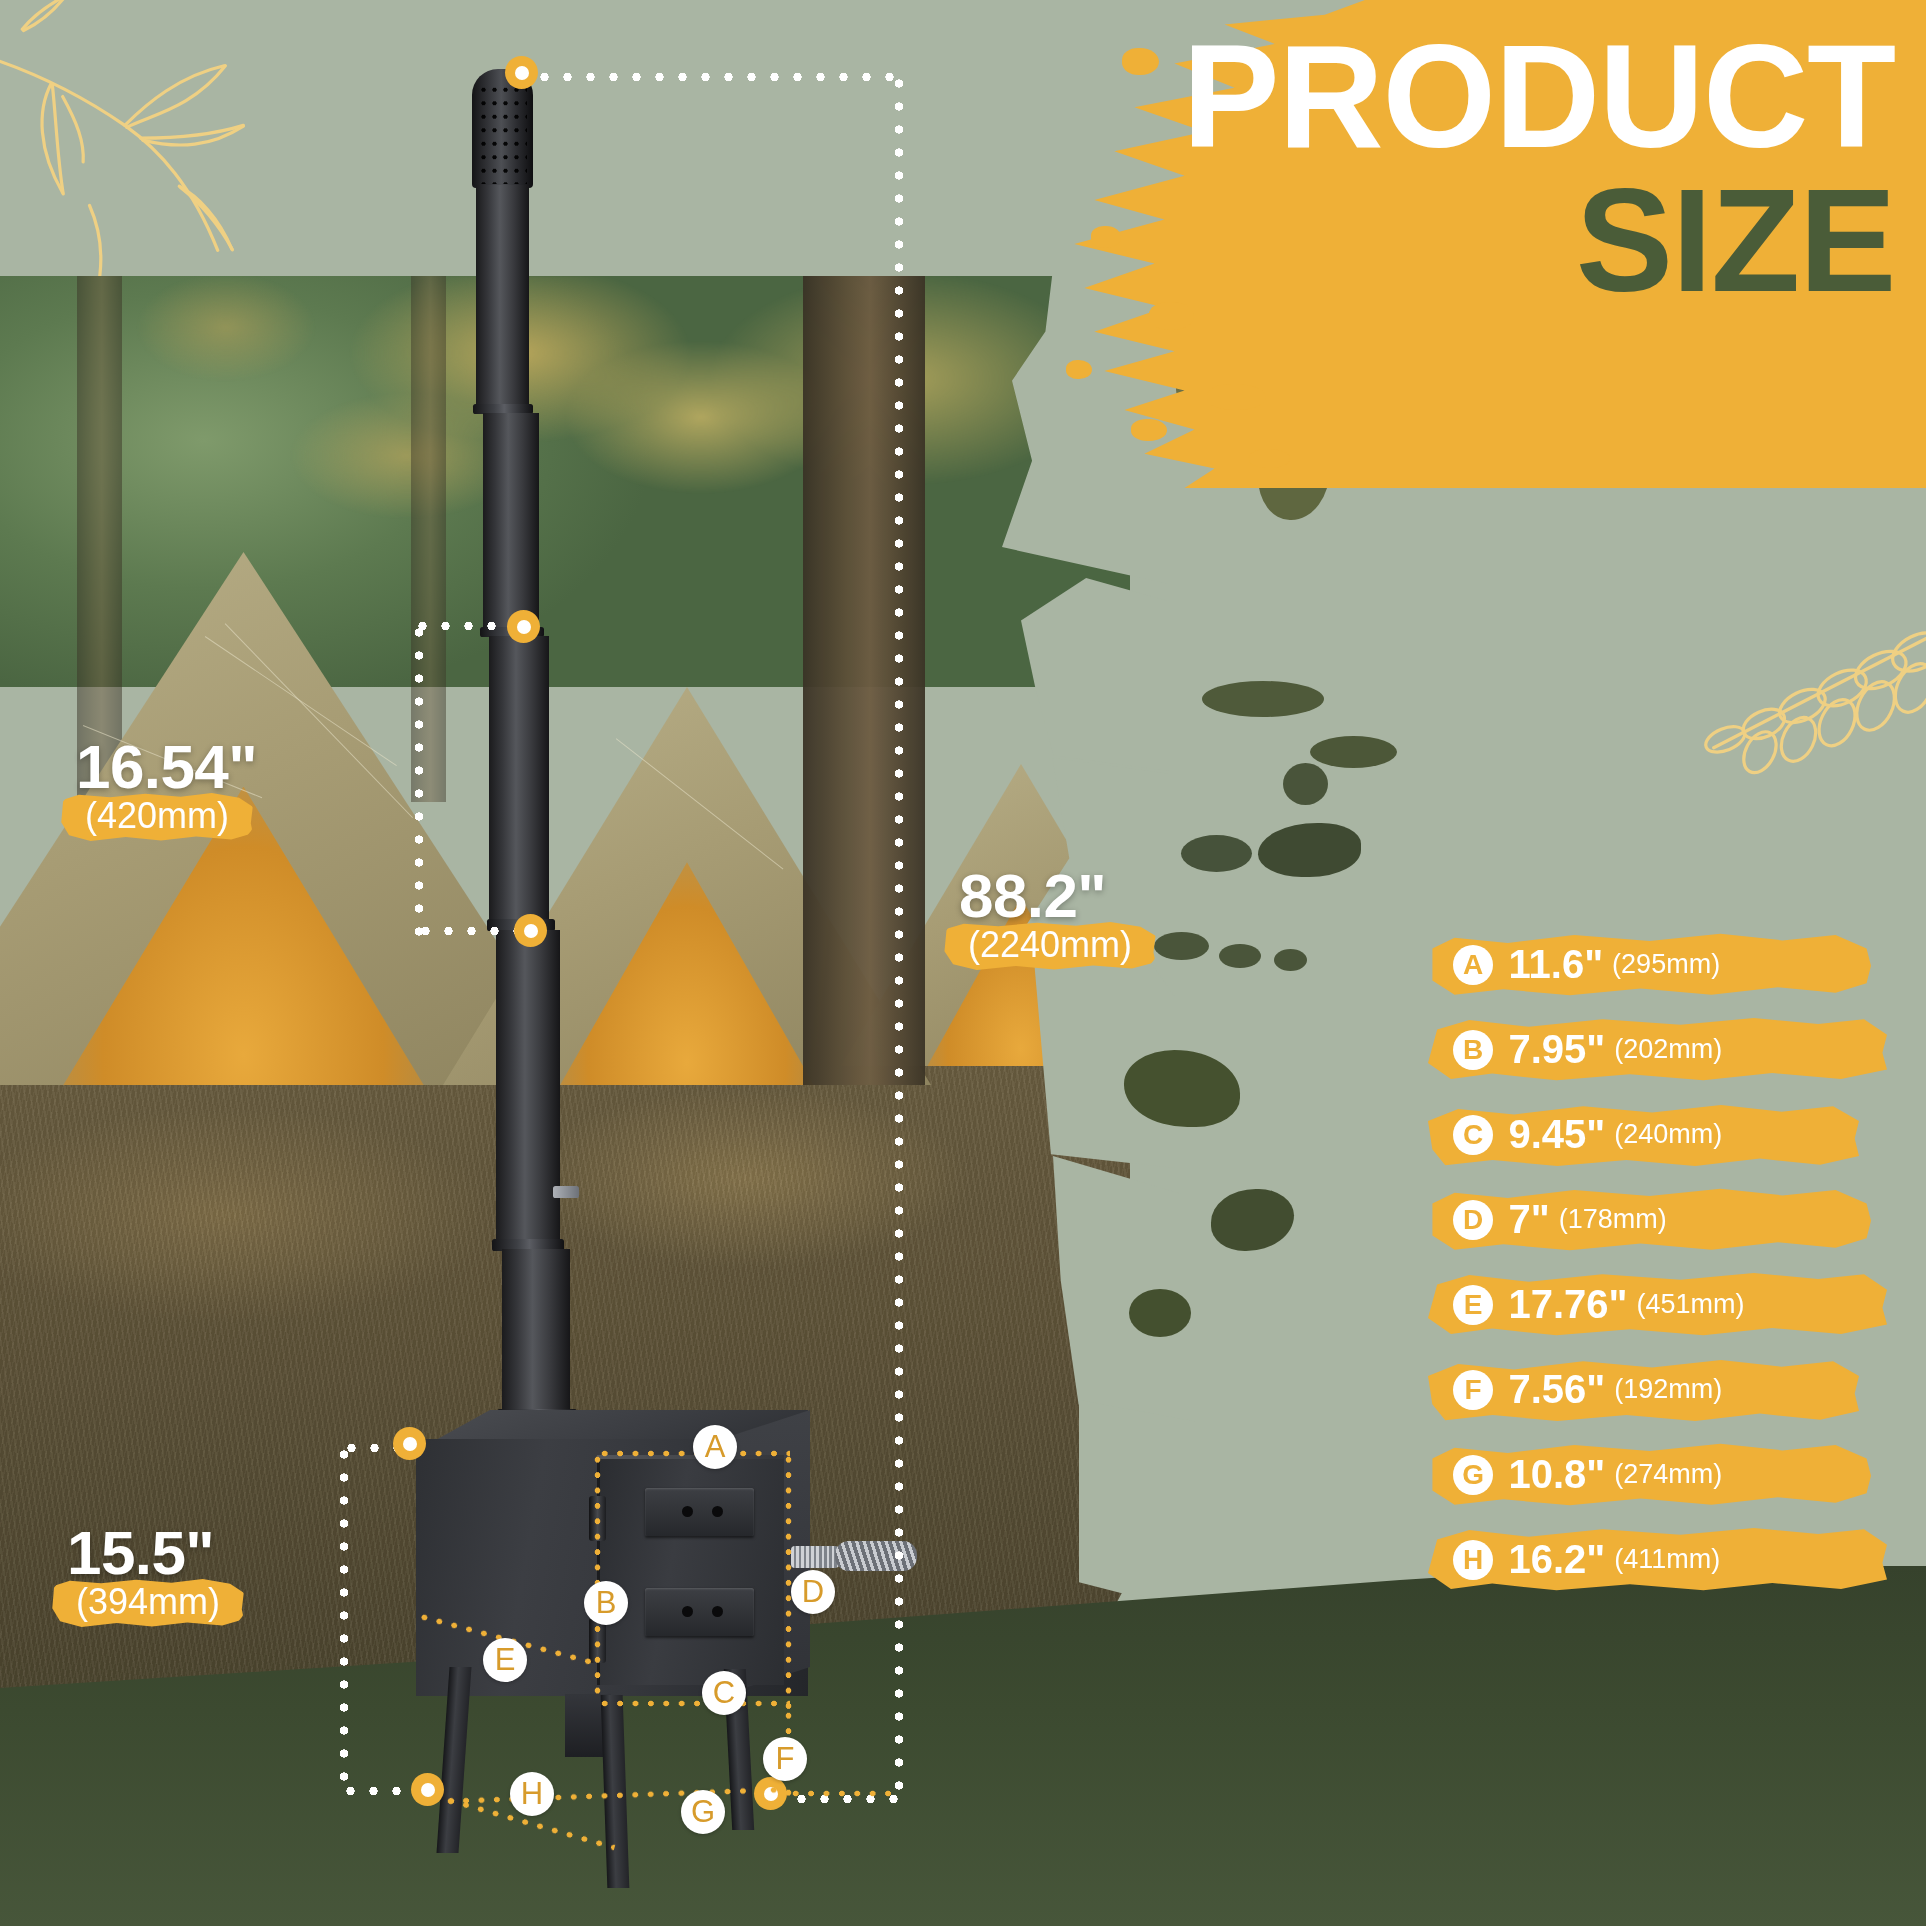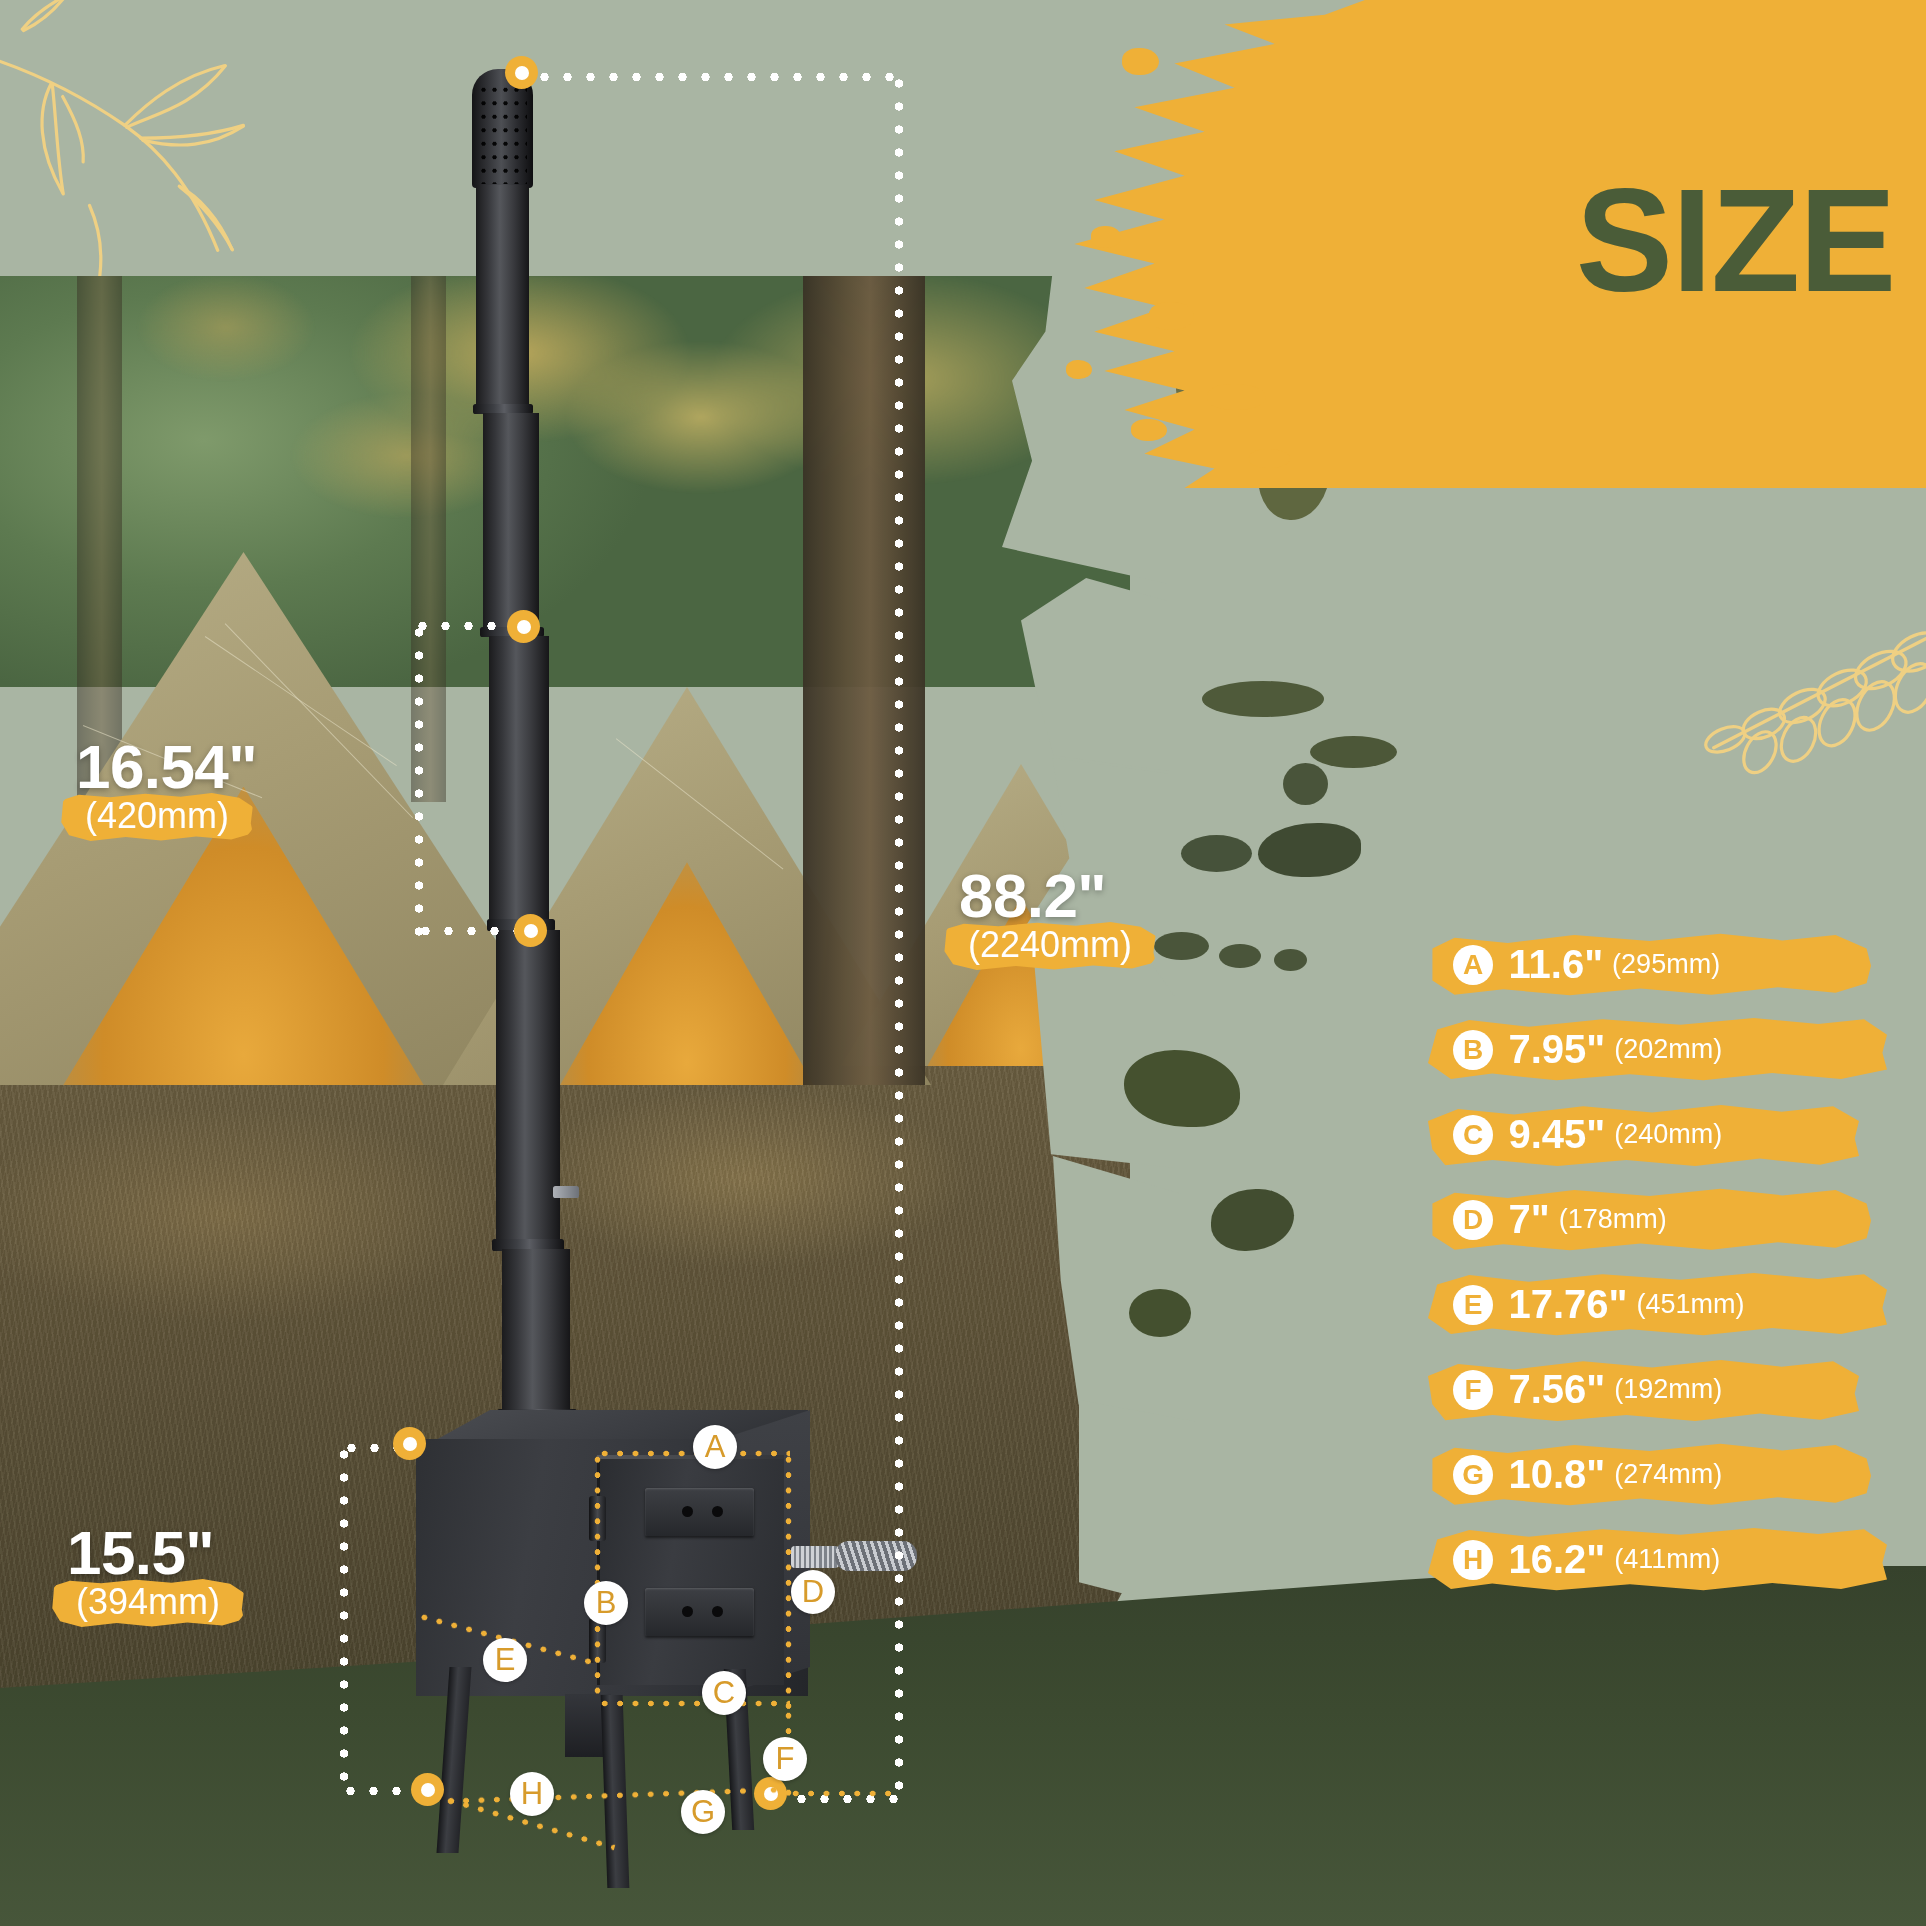--- a/index.html
+++ b/index.html
@@ -354,20 +354,21 @@
 
   <div class="splash"></div>
   <div class="splash-dot" style="left:1122px;top:48px;width:37px;height:27px;"></div>
   <div class="splash-dot" style="left:1091px;top:226px;width:29.5px;height:22px;"></div>
   <div class="splash-dot" style="left:1149px;top:302px;width:45px;height:28px;"></div>
   <div class="splash-dot" style="left:1066px;top:360px;width:26px;height:19px;"></div>
   <div class="splash-dot" style="left:1207px;top:384px;width:59px;height:26px;"></div>
   <div class="splash-dot" style="left:1131px;top:419px;width:36px;height:22px;"></div>
   <div class="splash-dot" style="left:1249px;top:449px;width:41px;height:19px;"></div>
 
+  <div class="title-product">PRODUCT</div>
   <div class="title-size">SIZE</div>
 
   <svg class="deco tl" viewBox="0 0 440 440">
     <g fill="none" stroke="#efd083" stroke-width="5" stroke-linecap="round">
       <path d="M-10 95 C 70 120, 150 160, 215 205 C 270 244, 320 300, 360 400"></path>
       <path d="M215 205 C 250 170, 300 128, 370 112"></path>
       <path d="M218 208 C 258 188, 320 178, 372 112"></path>
       <path d="M240 225 C 290 225, 345 222, 400 205"></path>
       <path d="M243 228 C 300 242, 350 238, 400 206"></path>
       <path d="M55 55 C 72 34, 98 16, 120 4"></path>

